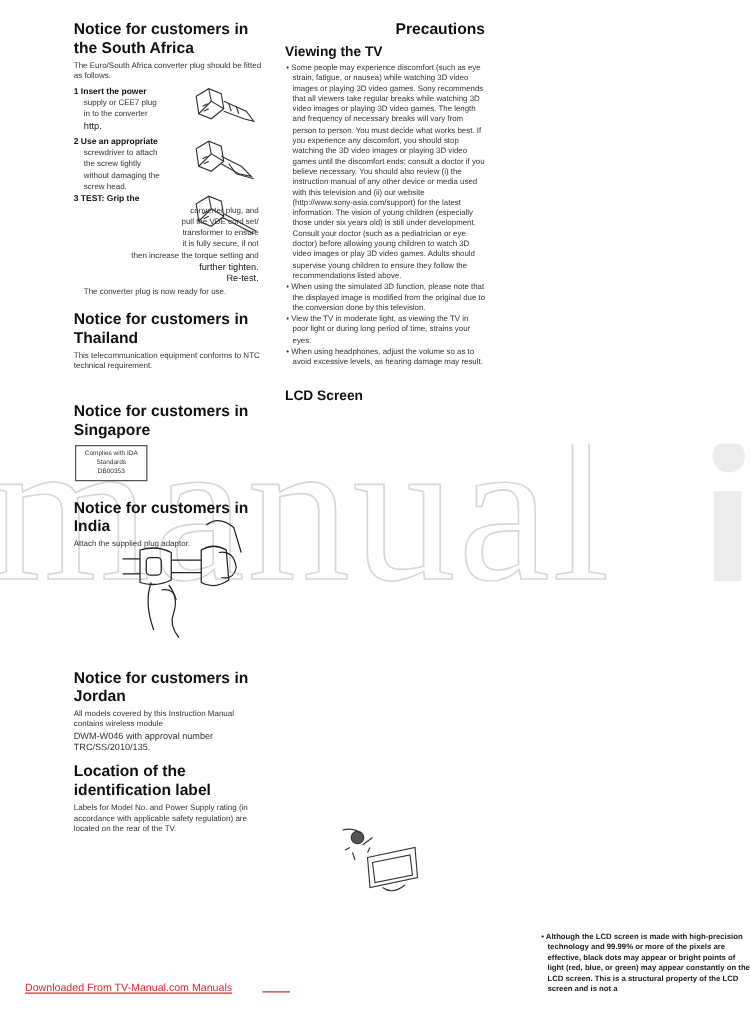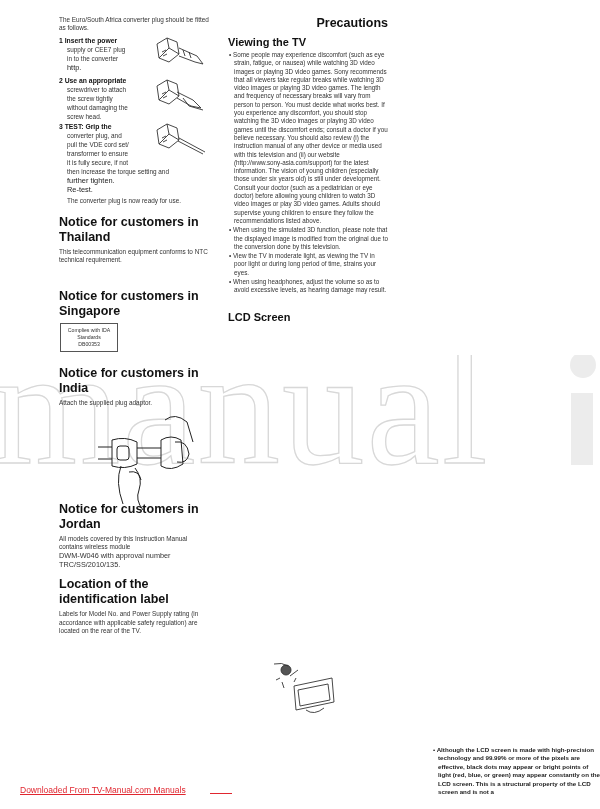--- a/index.html
+++ b/index.html
@@ -8,21 +8,21 @@
     .watermark { position:absolute; left:0; top:355px; width:600px; height:120px; z-index:0; pointer-events:none; }
     .col { position:absolute; z-index:1; }
     #col-left { left:59px; top:16px; width:150px; }
     #col-mid { left:228px; top:16px; width:160px; }
     h2 { font-size:12.5px; font-weight:bold; margin:0 0 3px 0; line-height:15px; color:#111; }
     h3 { font-size:11px; font-weight:bold; margin:0 0 2px 0; line-height:13px; color:#111; }
     p.small { font-size:6.4px; line-height:8.4px; margin:0 0 3px 0; color:#333; }
     .step { position:relative; margin-bottom:2px; }
     .step-title { font-size:6.8px; font-weight:bold; line-height:9px; color:#111; }
     .step-body { font-size:6.4px; line-height:9px; color:#333; padding-left:8px; width:82px; }
-    .step-body.wide { width:140px; }
+    .step-body.wide { width:140px;text-align:right; }
     .step-body .big { font-size:7.4px; color:#222; }
     .step img, .step svg.plug { position:absolute; right:2px; }
     .ready { font-size:6.4px; line-height:9px; color:#333; padding-left:8px; margin-bottom:10px; }
     .ida-box { border:1px solid #555; width:52px; padding:3px 2px; text-align:center;
                font-size:5.2px; line-height:7px; color:#333; margin:4px 0 14px 1px; }
     .section { margin-bottom:8px; }
     .bullets { margin:0; padding:0; list-style:none; }
     .bullets li { font-size:6.3px; line-height:8.3px; color:#333; padding-left:6px; text-indent:-5px; margin-bottom:1px; }
     .bullets li::before { content:"• "; }
     .mid-h2 { font-size:12.5px; }
@@ -39,20 +39,21 @@
 <body>
 
 <svg class="watermark" viewBox="0 0 600 120" xmlns="http://www.w3.org/2000/svg">
   <text x="-8" y="108" font-family="Liberation Serif, serif" font-size="165" fill="none" stroke="#d8d8d8" stroke-width="1.3" letter-spacing="2">manual</text>
   <rect x="571" y="38" width="22" height="72" fill="#ececec"></rect>
   <circle cx="583" cy="10" r="13" fill="#ececec"></circle>
 </svg>
 
 <div class="col" id="col-left">
   <div class="section">
+    <h2>Notice for customers in the South Africa</h2>
     <p class="small">The Euro/South Africa converter plug should be fitted as follows.</p>
 
     <div class="step" style="height:38px;">
       <div class="step-title">1 Insert the power</div>
       <div class="step-body">
         <div>supply or CEE7 plug</div>
         <div>in to the converter</div>
         <div class="big">http.</div>
       </div>
       <svg class="plug" width="54" height="36" viewBox="0 0 54 36" style="top:-2px;">

